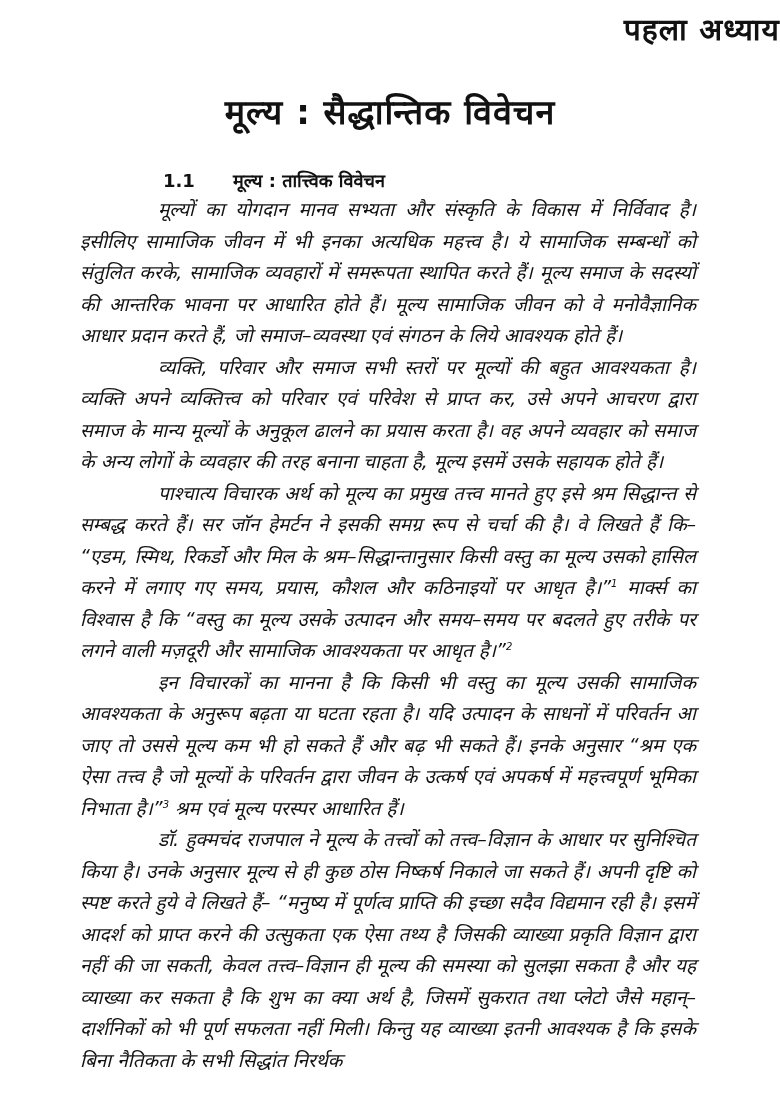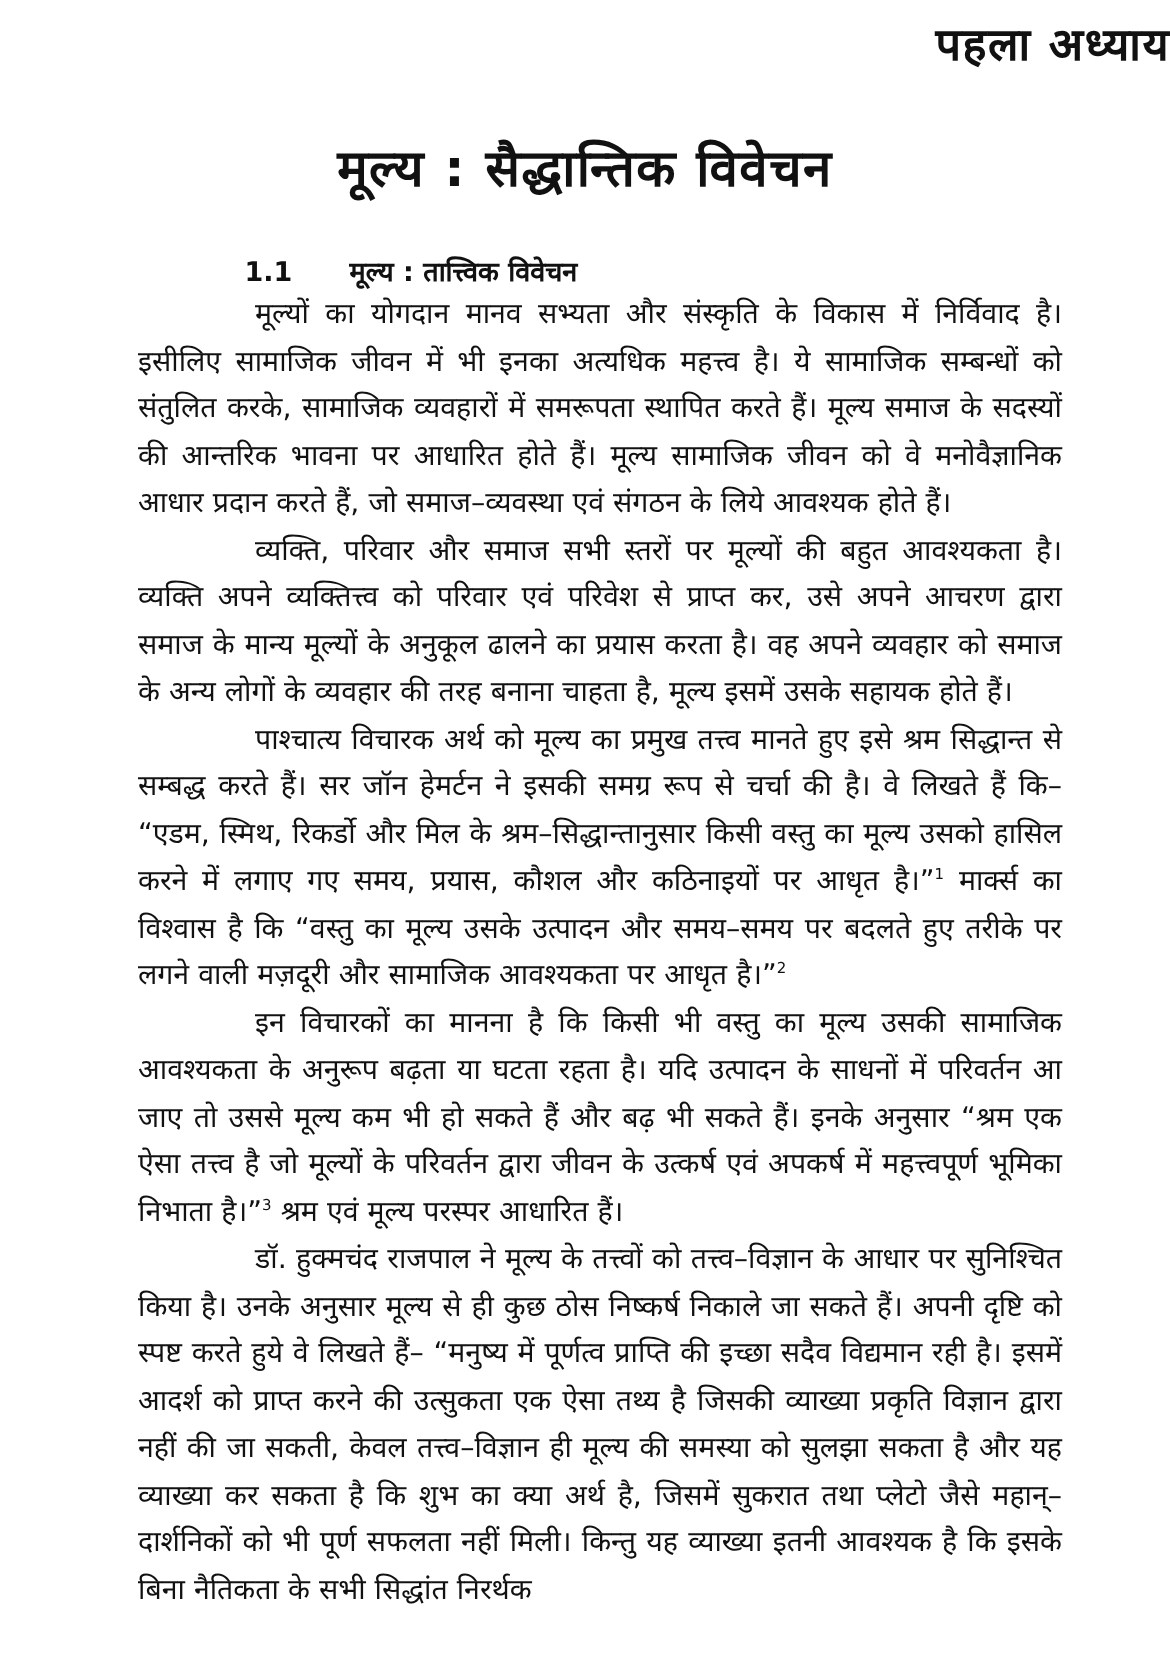--- a/index.html
+++ b/index.html
@@ -2,21 +2,21 @@
 <html><head>
   <meta charset="utf-8">
   <style>
     html, body { margin: 0; padding: 0; background: #ffffff; }
     body { width: 780px; height: 1108px; position: relative; overflow: hidden; color: #111; font-family: "DejaVu Sans", sans-serif; }
     .page { position: absolute; left: 0; top: 0; width: 780px; height: 1108px; }
     .chapter-label { position: absolute; top: 8px; left: 0; width: 780px; text-align: right; font-size: 30px; font-weight: bold; letter-spacing: 1px; }
     .chapter-title { position: absolute; top: 88px; left: 0; width: 780px; text-align: center; font-size: 34px; font-weight: bold; letter-spacing: 1px; }
     .section-head { position: absolute; top: 168px; left: 163px; font-size: 18px; font-weight: bold; }
     .section-head .num { display: inline-block; width: 70px; }
-    .body { position: absolute; top: 194px; left: 92px; width: 616px; font-size: 19px; line-height: 31.5px; }
+    .body { position: absolute; top: 194px; left: 80px; width: 616px; font-size: 19px; line-height: 31.5px; font-style: italic; }
     .para { margin: 0; text-align: justify; text-indent: 78px; }
     .para sup { font-size: 10px; line-height: 0; }
     .footer { position: absolute; top: 1120px; left: 0; width: 780px; text-align: left; font-size: 20px; font-weight: bold; }
   </style>
 </head>
 <body>
 
 <div class="page">
   <div class="chapter-label">पहला अध्याय</div>
   <div class="chapter-title">मूल्य : सैद्धान्तिक विवेचन</div>

